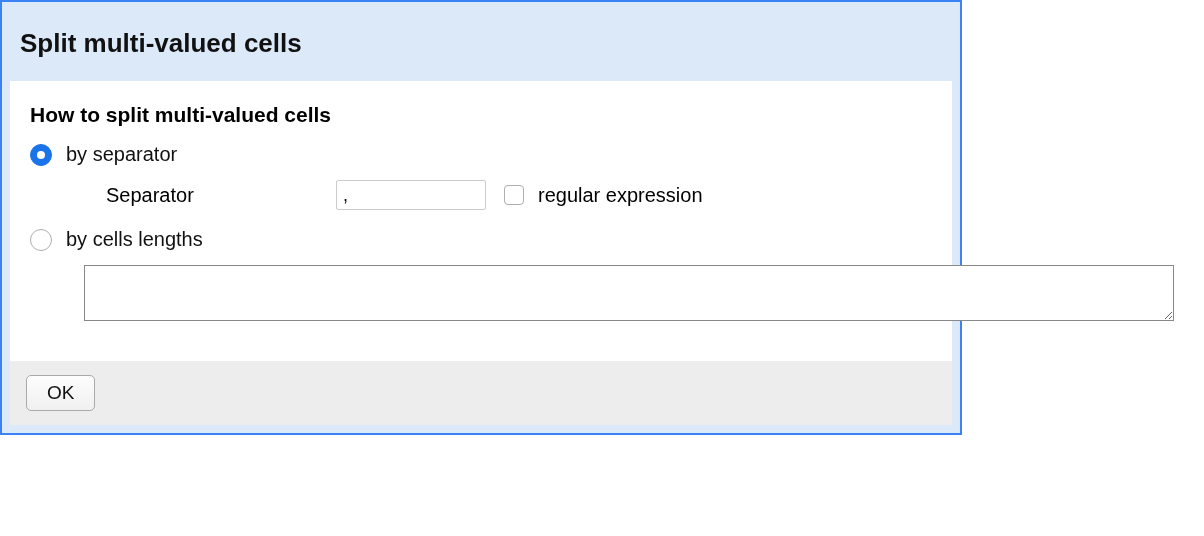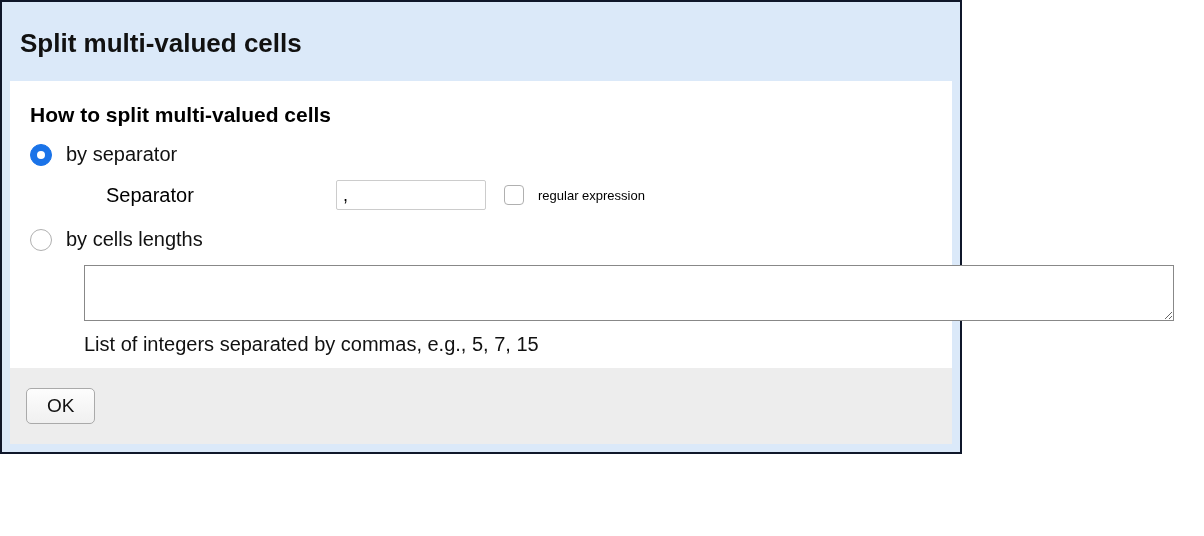--- a/index.html
+++ b/index.html
@@ -7,33 +7,33 @@
       margin: 0;
       padding: 0;
     }
     body {
       font-family: Arial, Helvetica, sans-serif;
       background: #fff;
       padding: 0;
     }
     .dialog {
       width: 962px;
-      border: 2px solid #0f172a;
+      border: 2px solid #3b82f6;
       background: #dbe9f9;
       padding: 8px;
     }
     .dialog-title {
       font-size: 26px;
       font-weight: bold;
       color: #111;
       padding: 18px 10px 22px 10px;
     }
     .dialog-body {
       background: #fff;
-      padding: 22px 20px 12px 20px;
+      padding: 22px 20px 28px 20px;
     }
     .subheading {
       font-size: 21px;
       font-weight: bold;
       margin-bottom: 16px;
     }
     .option-row {
       display: flex;
       align-items: center;
       margin-bottom: 14px;
@@ -90,21 +90,21 @@
       width: 20px;
       height: 20px;
       border: 1px solid #b0b0b0;
       border-radius: 4px;
       background: #fff;
       margin-right: 14px;
       flex-shrink: 0;
       cursor: pointer;
     }
     .checkbox-label {
-      font-size: 13px;
+      font-size: 20px;
     }
     .lengths-section {
       margin-left: 54px;
       margin-top: 6px;
     }
     .lengths-textarea {
       width: 1090px;
       height: 56px;
       border: 1px solid #888;
       resize: both;
@@ -112,21 +112,21 @@
       padding: 4px;
       display: block;
       margin-bottom: 12px;
     }
     .lengths-hint {
       font-size: 20px;
       color: #111;
     }
     .dialog-footer {
       background: #ededed;
-      padding: 20px 16px;
+      padding: 14px 16px;
       display: flex;
       gap: 10px;
     }
     .btn {
       background: linear-gradient(#fdfdfd, #f0f0f0);
       border: 1px solid #aaa;
       border-radius: 5px;
       padding: 6px 20px;
       font-size: 19px;
       cursor: pointer;
@@ -154,20 +154,19 @@
       <span class="checkbox-label">regular expression</span>
     </div>
 
     <div class="option-row">
       <span class="radio"></span>
       <span class="option-label">by cells lengths</span>
     </div>
 
     <div class="lengths-section">
       <textarea class="lengths-textarea" style=""></textarea>
-      <div class="lengths-hint">List of integers separated by commas, e.g., 5, 7, 15</div>
     </div>
   </div>
 
   <div class="dialog-footer">
     <button class="btn">OK</button>
   </div>
 </div>
 
 </body></html>

